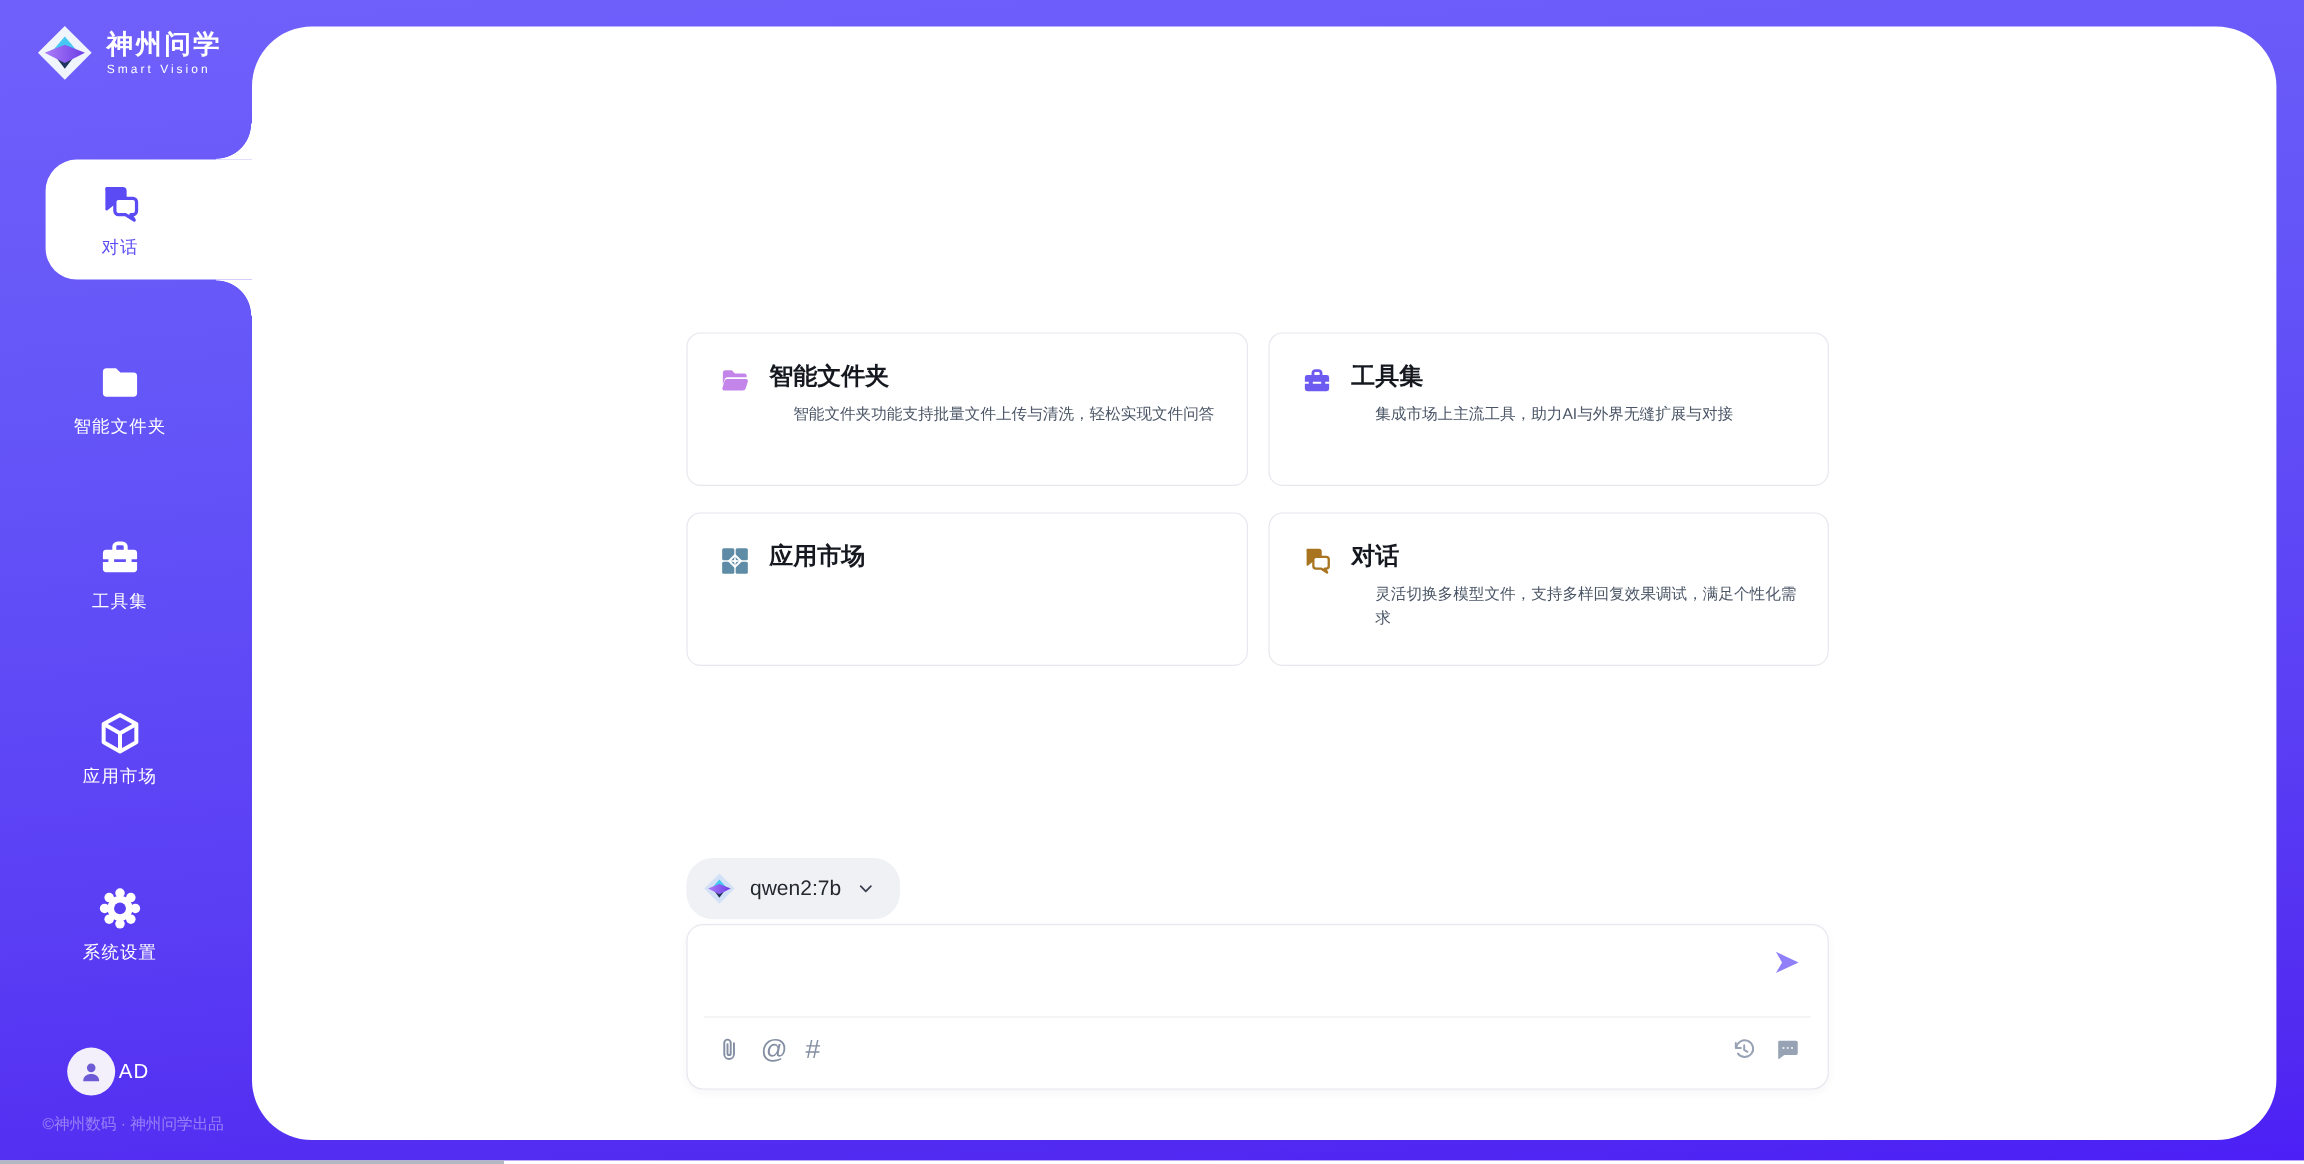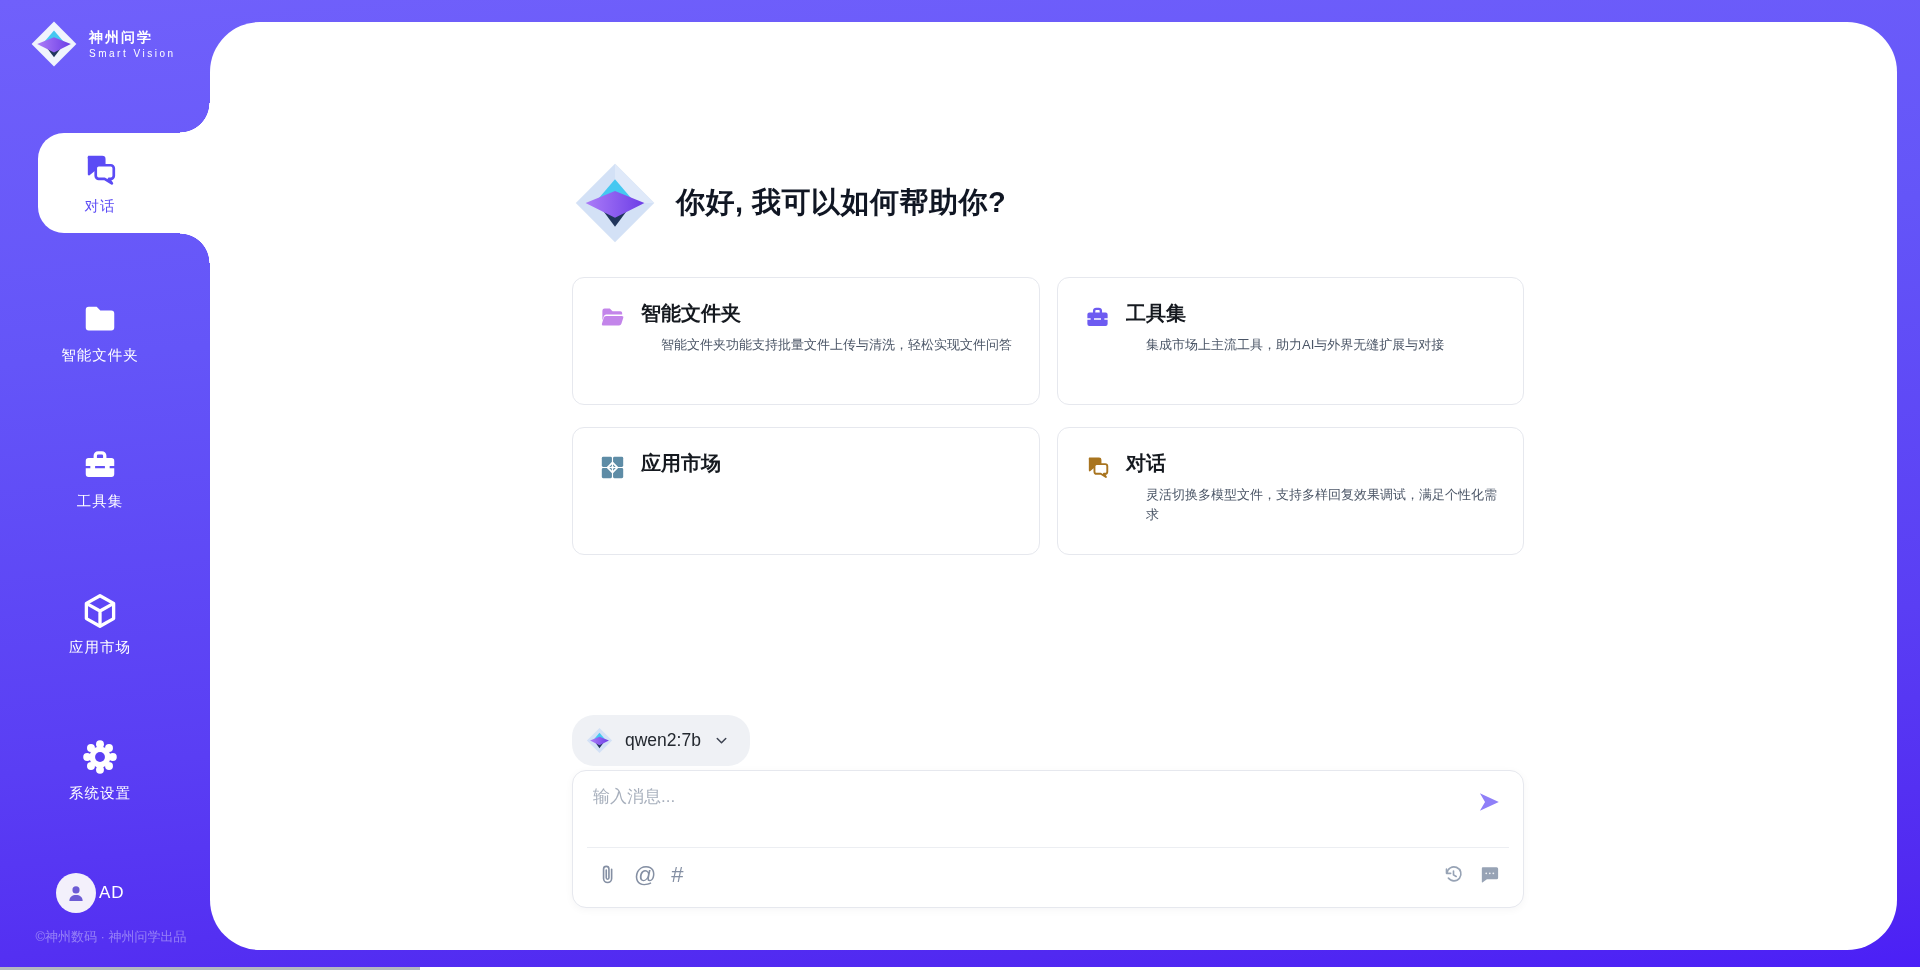--- a/index.html
+++ b/index.html
@@ -4,21 +4,21 @@
 <style>
   html,body{margin:0;padding:0;background:#3a23c9;}
   *{box-sizing:border-box;font-family:"Liberation Sans","DejaVu Sans",sans-serif;}
   .app{position:relative;width:1920px;height:970px;overflow:hidden;
        background:linear-gradient(175deg,#7060FB 0%,#6455F8 32%,#5A3EF4 68%,#5129F1 92%,#4B1FF7 100%);}
   .main-panel{position:absolute;left:210px;top:22px;width:1687px;height:928px;
        background:#fff;border-radius:50px;}
   
   .brand{position:absolute;left:30px;top:20px;display:flex;align-items:center;gap:11px;}
   .brand svg{width:48px;height:48px;}
-  .brand-name{color:#fff;font-size:14px;font-weight:700;letter-spacing:2px;line-height:1.2;}
+  .brand-name{color:#fff;font-size:22px;font-weight:700;letter-spacing:2px;line-height:1.2;}
   .brand-sub{color:#fff;font-size:10px;letter-spacing:2.5px;margin-top:2px;}
   .tab-blob{position:absolute;left:38px;top:133px;width:172px;height:100px;background:#fff;
        border-radius:26px 0 0 26px;}
   .fillet{position:absolute;left:180px;width:30px;height:30px;}
   .fillet.top{top:103px;background:radial-gradient(circle 30px at 0 0,rgba(0,0,0,0) 29px,#fff 29.6px);}
   .fillet.bottom{top:233px;background:radial-gradient(circle 30px at 0 100%,rgba(0,0,0,0) 29px,#fff 29.6px);}
   .nav-item{position:absolute;left:0;width:210px;display:flex;flex-direction:column;align-items:center;
        color:#fff;cursor:pointer;}
   .nav-item .nico{width:38px;height:38px;margin-left:-10px;}
   .nav-item .nlabel{font-size:14.5px;margin-top:8px;margin-left:-10px;letter-spacing:1px;}
@@ -157,30 +157,20 @@
       <svg viewBox="0 0 24 24">
         <circle cx="12" cy="8.6" r="3.9" fill="currentColor"></circle>
         <path d="M4.8 20.2c0-4 3.2-6.1 7.2-6.1s7.2 2.1 7.2 6.1v.6H4.8z" fill="currentColor"></path>
       </svg>
     </div>
     <div class="user-name">AD</div>
   </div>
 
   <div class="copyright">©神州数码 · 神州问学出品</div>
 
-  <div class="greeting">
-    <svg viewBox="0 0 24 24">
-      <polygon points="12,0.8 23.2,12 12,23.2 0.8,12" fill="#D3E1F6"></polygon>
-      <polygon points="12,0.8 23.2,12 12,12" fill="#DFE9F9"></polygon>
-      <polygon points="12,5.2 17.8,12 6.2,12" fill="#45C8F1"></polygon>
-      <polygon points="8,13.4 16,13.4 12,18.8" fill="#20355C"></polygon>
-      <polygon points="3.6,12 12,8.6 20.4,12 12,16.2" fill="url(#pband)"></polygon>
-    </svg>
-    <div class="greeting-text">你好, 我可以如何帮助你?</div>
-  </div>
 
   <div class="cards">
 
     <div class="card c-folder">
       <svg class="card-icon" viewBox="0 0 24 24">
         <path d="M3 6a2 2 0 0 1 2-2h4.6l2.4 2.4h7A1.6 1.6 0 0 1 20.6 8v1.3H6.4a2.2 2.2 0 0 0-2.1 1.5L3 14.6z" fill="currentColor"></path>
         <path d="M6.3 10.6h13.9a1.4 1.4 0 0 1 1.33 1.83l-1.63 5.1a2.2 2.2 0 0 1-2.1 1.53H4a1.4 1.4 0 0 1-1.33-1.83l1.53-5.1a2.2 2.2 0 0 1 2.1-1.53z" fill="currentColor"></path>
       </svg>
       <div class="card-title">智能文件夹</div>
       <div class="card-desc">智能文件夹功能支持批量文件上传与清洗，轻松实现文件问答</div>
@@ -229,21 +219,20 @@
       <polygon points="8,13.4 16,13.4 12,18.8" fill="#20355C"></polygon>
       <polygon points="3.6,12 12,8.6 20.4,12 12,16.2" fill="url(#pband)"></polygon>
     </svg>
     <div class="model-name">qwen2:7b</div>
     <svg class="chev" viewBox="0 0 24 24">
       <path d="M6 9.2 12 15.2 18 9.2" fill="none" stroke="currentColor" stroke-width="2.1" stroke-linecap="round" stroke-linejoin="round"></path>
     </svg>
   </div>
 
   <div class="composer">
-    <textarea placeholder="输入消息..." style=""></textarea>
     <svg class="send-btn" viewBox="0 0 24 24">
       <path d="M4.2 4.4 20.4 12 4.2 19.6 8.6 12z" fill="currentColor"></path>
     </svg>
     <div class="composer-divider"></div>
 
     <div class="composer-tools">
       <svg class="tico" viewBox="0 0 24 24">
         <path d="M16.3 6.6v9.6a4.2 4.2 0 0 1-8.4 0V6.3a2.8 2.8 0 0 1 5.6 0v9.2a1.4 1.4 0 0 1-2.8 0V7.4" fill="none" stroke="currentColor" stroke-width="1.7" stroke-linecap="round"></path>
       </svg>
       <span class="glyph-ico">@</span>

